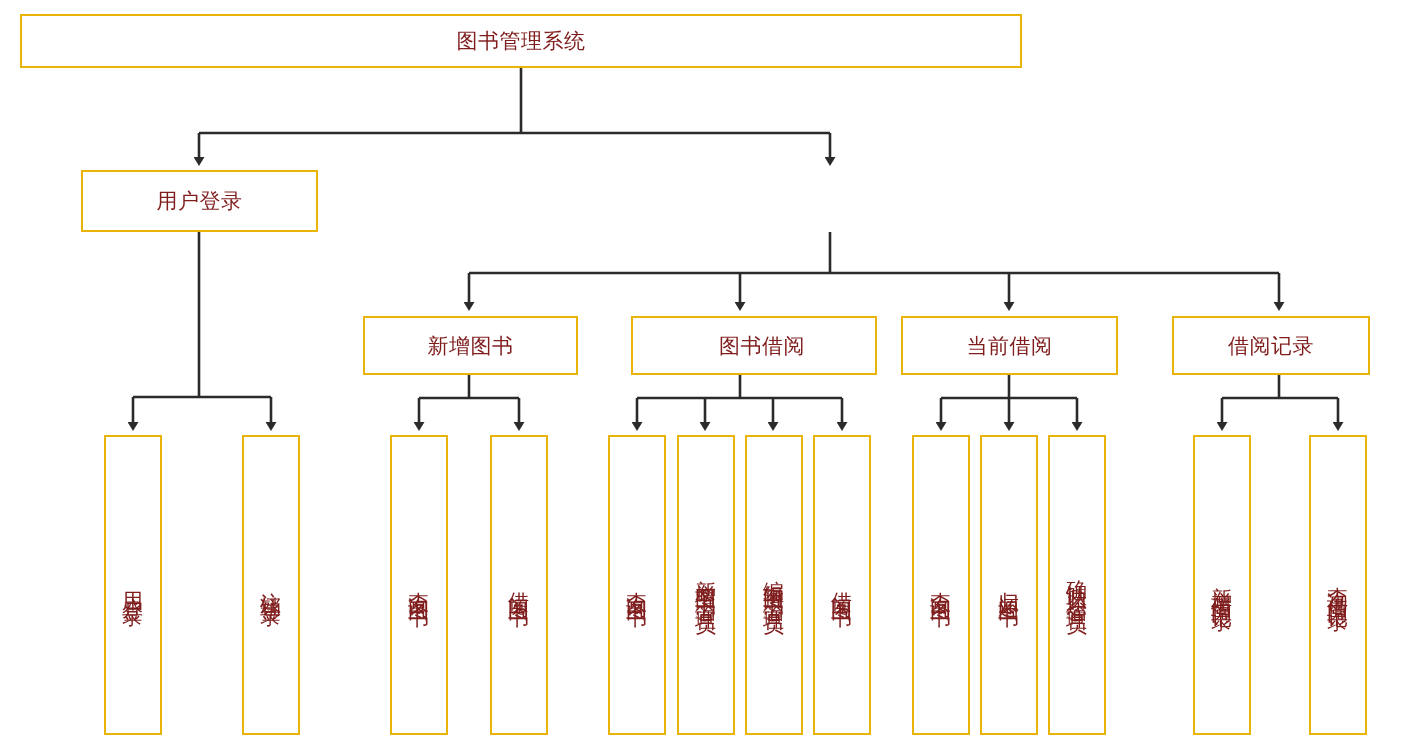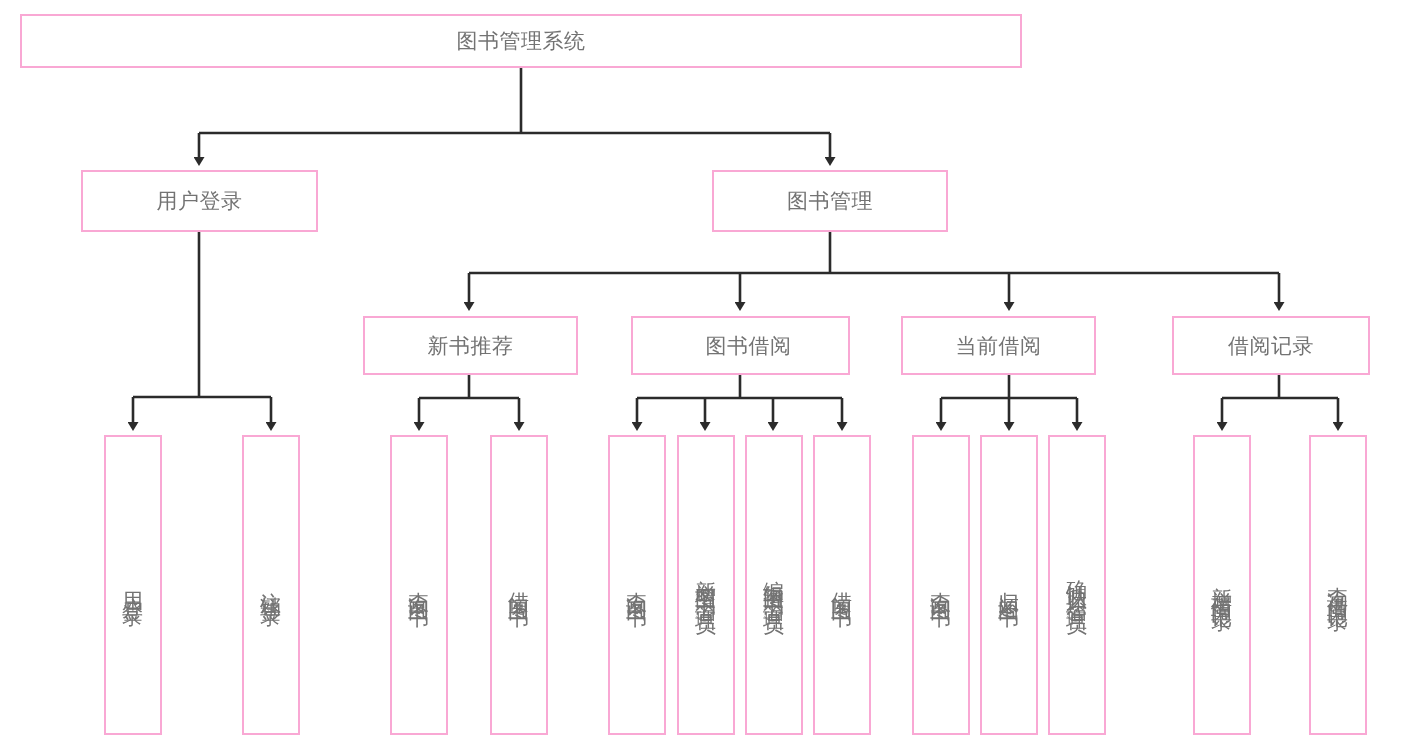--- a/index.html
+++ b/index.html
@@ -22,26 +22,26 @@
     position: absolute;
     left: 0;
     top: 0;
     width: 1405px;
     height: 747px;
     pointer-events: none;
   }
   .node {
     position: absolute;
     box-sizing: border-box;
-    border: 2px solid #f9a8d4;
+    border: 2px solid #eab308;
     background: #ffffff;
     display: flex;
     align-items: center;
     justify-content: center;
-    color: #737373;
+    color: #7f1d1d;
   }
   .node.horiz {
     font-size: 21px;
     letter-spacing: 0.5px;
     line-height: 1.2;
   }
   .node.vert {
     writing-mode: vertical-rl;
     text-orientation: upright;
     font-size: 21px;
@@ -125,31 +125,28 @@
     </g>
   </svg>
 
   <div class="node horiz" style="left:20px; top:14px; width:1002px; height:54px;">
     <span>图书管理系统</span>
   </div>
 
   <div class="node horiz" style="left:81px; top:170px; width:237px; height:62px;">
     <span>用户登录</span>
   </div>
-  <div class="node horiz" style="left:712px; top:170px; width:236px; height:62px;">
-    <span>图书管理</span>
-  </div>
 
   <div class="node horiz" style="left:363px; top:316px; width:215px; height:59px;">
-    <span>新书推荐</span>
+    <span>新增图书</span>
   </div>
-  <div class="node horiz" style="left:631px; top:316px; width:219px; height:59px;padding-left:16px;">
+  <div class="node horiz" style="left:631px; top:316px; width:246px; height:59px;padding-left:16px;">
     <span>图书借阅</span>
   </div>
-  <div class="node horiz" style="left:901px; top:316px; width:195px; height:59px;">
+  <div class="node horiz" style="left:901px; top:316px; width:217px; height:59px;">
     <span>当前借阅</span>
   </div>
   <div class="node horiz" style="left:1172px; top:316px; width:198px; height:59px;">
     <span>借阅记录</span>
   </div>
 
   <div class="node vert" style="left:104px; top:435px; width:58px; height:300px;">
     <span class="vtext">用户登录</span>
   </div>
   <div class="node vert" style="left:242px; top:435px; width:58px; height:300px;">

